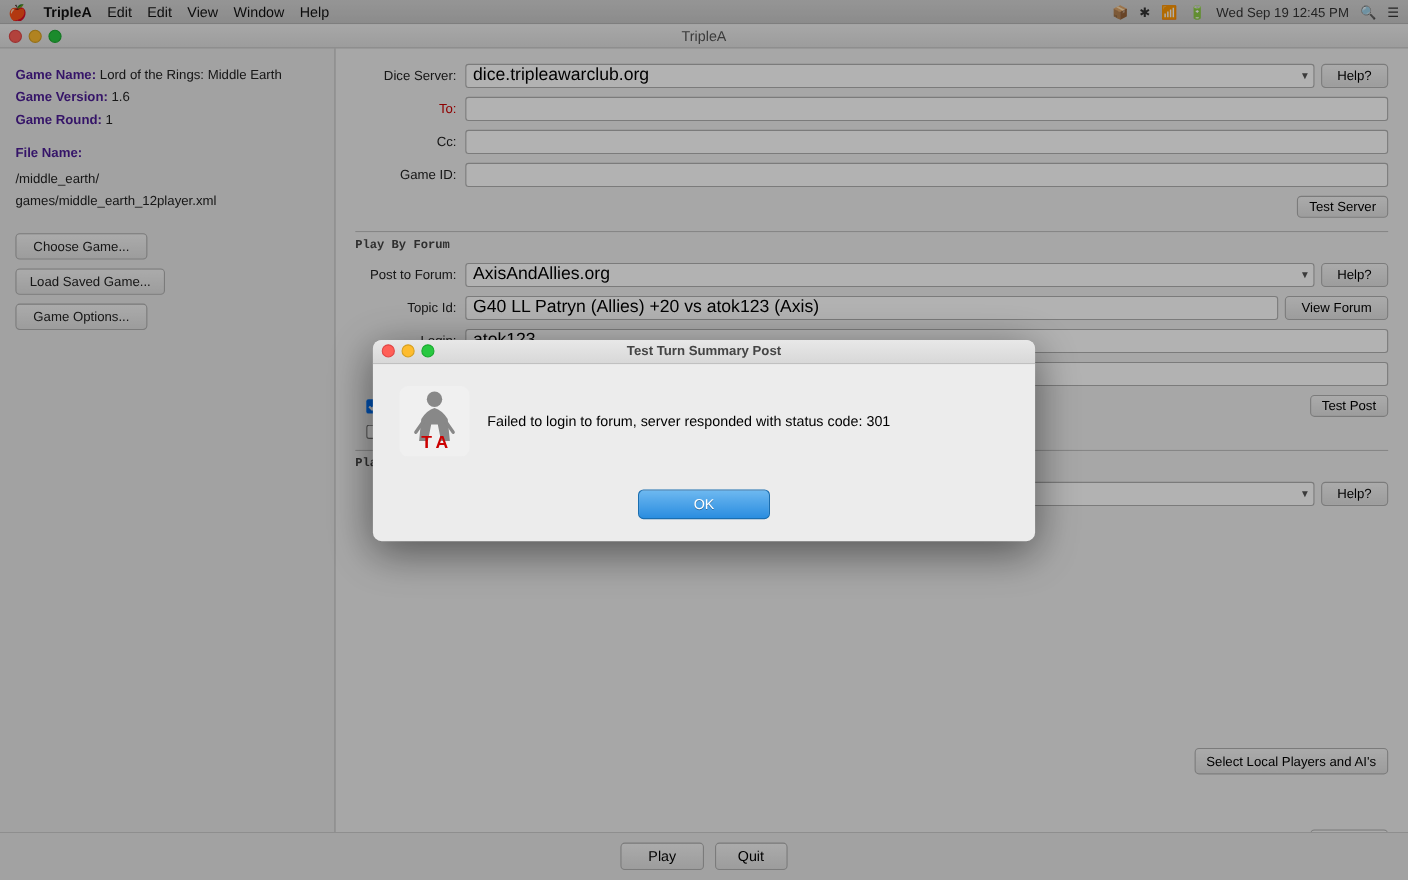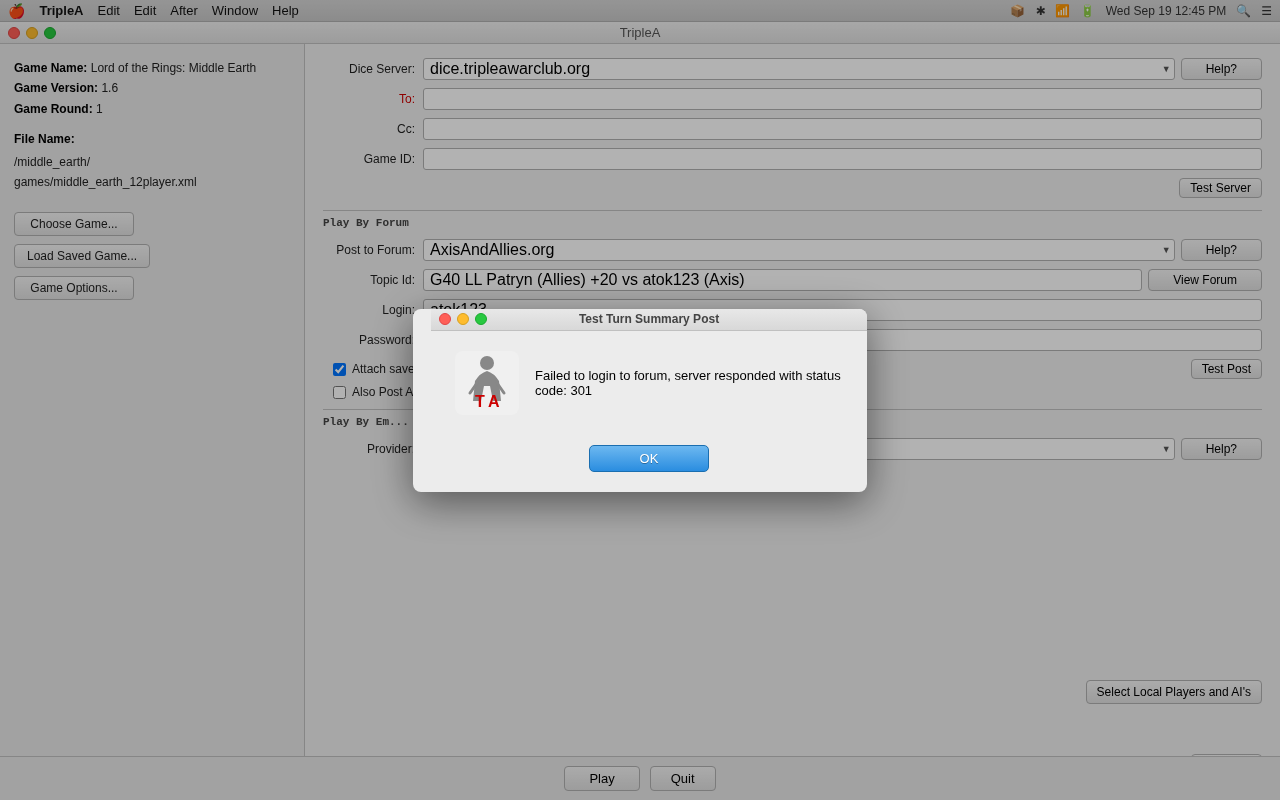--- a/index.html
+++ b/index.html
@@ -98,21 +98,21 @@
       flex-direction: column;
       gap: 10px;
     }
     .sidebar-info {
       font-size: 12px;
       color: #222;
       line-height: 1.7;
     }
     .sidebar-info .label {
       font-weight: 600;
-      color: #000000;
+      color: #4c1d95;
     }
     .sidebar-info .file-path {
       margin-top: 8px;
     }
     .sidebar-buttons {
       display: flex;
       flex-direction: column;
       gap: 8px;
       margin-top: 10px;
     }
@@ -184,21 +184,21 @@
       top: 50%;
       transform: translateY(-50%);
       font-size: 9px;
       color: #555;
       pointer-events: none;
     }
     .btn-help {
       background: linear-gradient(to bottom, #f5f5f5, #e0e0e0);
       border: 1px solid #b0b0b0;
       border-radius: 4px;
-      padding: 2px 24px;
+      padding: 2px 14px;
       font-size: 12px;
       cursor: pointer;
       white-space: nowrap;
     }
     .btn-test-server {
       background: linear-gradient(to bottom, #f5f5f5, #e0e0e0);
       border: 1px solid #b0b0b0;
       border-radius: 4px;
       padding: 2px 10px;
       font-size: 12px;
@@ -277,26 +277,25 @@
       left: 0;
       width: 100%;
       height: 100%;
       background: rgba(0,0,0,0.3);
       display: flex;
       align-items: center;
       justify-content: center;
       z-index: 100;
     }
     .modal-window {
-      width: 454px;
+      width: 602px;
       background: #ececec;
       border-radius: 8px;
       box-shadow: 0 10px 40px rgba(0,0,0,0.5);
       overflow: hidden;
-      padding-left: 18px;
     }
     .modal-titlebar {
       height: 22px;
       background: linear-gradient(to bottom, #e8e8e8, #d8d8d8);
       display: flex;
       align-items: center;
       justify-content: center;
       position: relative;
       border-bottom: 1px solid #c0c0c0;
     }
@@ -358,21 +357,21 @@
   </style>
 </head>
 <body>
 
 <div class="menu-bar">
   <div class="menu-bar-left">
     <span class="apple-icon">🍎</span>
     <span class="menu-item menu-item-bold">TripleA</span>
     <span class="menu-item">Edit</span>
     <span class="menu-item">Edit</span>
-    <span class="menu-item">After</span>
+    <span class="menu-item">View</span>
     <span class="menu-item">Window</span>
     <span class="menu-item">Help</span>
   </div>
   <div class="menu-bar-right">
     <span>📦</span>
     <span>✱</span>
     <span>📶</span>
     <span>🔋</span>
     <span>Wed Sep 19  12:45 PM</span>
     <span>🔍</span>

